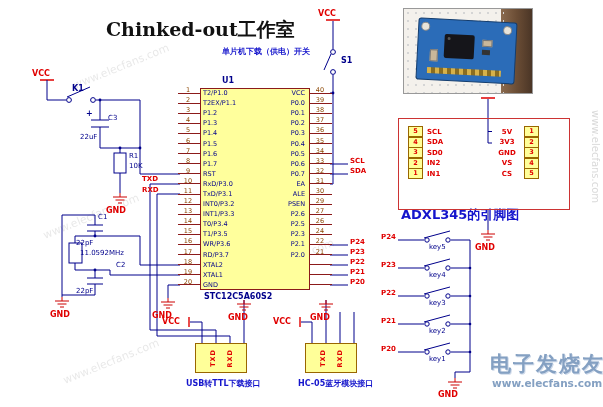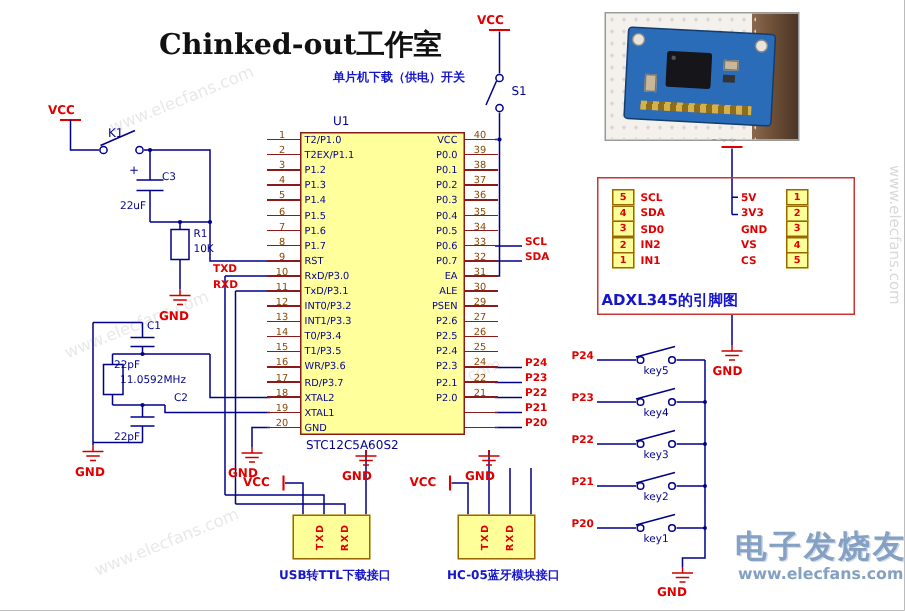--- a/index.html
+++ b/index.html
@@ -3,39 +3,39 @@
 <meta charset="utf-8">
 <style>
   html,body{margin:0;padding:0;background:#888;}
   .canvas{position:relative;width:603px;height:407px;background:#ffffff;overflow:hidden;
           font-family:"DejaVu Sans",sans-serif;margin:0 auto;}
   .abs{position:absolute;white-space:nowrap;}
   .title{font-family:"DejaVu Serif",serif;font-size:19px;font-weight:600;color:#111;}
   .red{color:#e00000;font-weight:bold;font-size:8px;}
   .net{color:#e00000;font-weight:bold;font-size:7px;}
   .navy{color:#00008B;font-size:7px;}
-  .navyb{color:#00008B;font-size:8px;font-weight:normal;}
+  .navyb{color:#00008B;font-size:8px;font-weight:bold;}
   .bluecap{color:#1515cc;font-weight:bold;font-size:8px;}
   .icbody{position:absolute;left:200px;top:88px;width:110px;height:202px;background:#FFFF9C;border:1px solid #8B1A1A;box-sizing:border-box;}
   .stubs{position:absolute;top:88px;width:22px;height:202px;
      background:repeating-linear-gradient(to bottom,transparent 0px,transparent 4.55px,#8B1A1A 4.55px,#8B1A1A 5.55px,transparent 5.55px,transparent 10.1px);}
   .pins{position:absolute;top:88px;width:130px;}
   .pin-row{display:flex;align-items:center;height:10.1px;}
   .pnum{flex:0 0 20px;width:20px;text-align:center;font-size:6.5px;color:#8a4500;transform:translateY(-3px);}
   .pname{font-size:6.5px;color:#00008B;padding-left:5px;white-space:nowrap;}
   .pname-r{flex:1;text-align:right;padding-right:5px;padding-left:0;}
   .conn{position:absolute;width:52px;height:30px;background:#FFFF99;border:1px solid #996600;box-sizing:border-box;}
   .vl{display:flex;justify-content:center;gap:9px;height:100%;align-items:center;}
   .vtext{writing-mode:vertical-rl;transform:rotate(180deg);font-size:6.5px;color:#e00000;font-weight:bold;letter-spacing:1px;}
   .adxlbox{position:absolute;left:398px;top:118px;width:172px;height:92px;border:1px solid #cc3333;box-sizing:border-box;}
   .hdr{position:absolute;display:flex;flex-direction:column;gap:1.5px;}
   .hrow{display:flex;align-items:center;gap:4px;height:9px;}
   .hcell{width:13px;height:9px;background:#FFFF99;border:1px solid #996600;color:#e00000;font-size:6.5px;font-weight:bold;text-align:center;line-height:9px;box-sizing:content-box;}
   .hlabel{font-size:7px;color:#e00000;font-weight:bold;}
-  .hl-r{width:26px;text-align:left;}
+  .hl-r{width:26px;text-align:center;}
   .keys{position:absolute;left:381px;top:0;width:120px;height:400px;}
   .key-row{position:absolute;left:0;width:120px;height:30px;}
   .key-row:nth-child(1){top:233px}.key-row:nth-child(2){top:261px}.key-row:nth-child(3){top:289px}
   .key-row:nth-child(4){top:317px}.key-row:nth-child(5){top:345px}
   .knet{position:absolute;left:0;top:0;font-size:7px;color:#e00000;font-weight:bold;}
   .kname{position:absolute;left:48px;top:10px;font-size:7px;color:#00008B;}
   .photo{position:absolute;left:403px;top:8px;width:130px;height:86px;border:1px solid #999;box-sizing:border-box;
      background:linear-gradient(90deg,#f4f1ec 0%,#f4f1ec 76%,#8a6a4e 76%,#6b4d35 88%,#4a3526 100%);overflow:hidden;}
   .bboard{position:absolute;left:0;top:0;width:100px;height:86px;
      background-image:radial-gradient(#d5d5d5 1px,transparent 1.2px);background-size:8px 8px;}
@@ -170,21 +170,21 @@
   <div class="abs net" style="left:350px;top:167px">SDA</div>
   <div class="abs net" style="left:350px;top:238px">P24</div>
   <div class="abs net" style="left:350px;top:248px">P23</div>
   <div class="abs net" style="left:350px;top:258px">P22</div>
   <div class="abs net" style="left:350px;top:268px">P21</div>
   <div class="abs net" style="left:350px;top:278px">P20</div>
 
   <div class="abs bluecap" style="left:222px;top:46px">单片机下载（供电）开关</div>
   <div class="abs bluecap" style="left:186px;top:378px">USB转TTL下载接口</div>
   <div class="abs bluecap" style="left:298px;top:378px">HC-05蓝牙模块接口</div>
-  <div class="abs bluecap" style="left:401px;top:193px;font-size:10px">ADXL345的引脚图</div>
+  <div class="abs bluecap" style="left:401px;top:206px;font-size:13px">ADXL345的引脚图</div>
 
   <div class="abs navyb" style="left:222px;top:76px">U1</div>
   <div class="icbody"></div>
   <div class="stubs" style="left:178px"></div>
   <div class="stubs" style="left:310px"></div>
   <div class="pins" style="left:178px">
       <div class="pin-row">
       <span class="pnum">1</span>
       <span class="pname">T2/P1.0</span>
     </div>
@@ -314,24 +314,20 @@
       <span class="pname pname-r">PSEN</span>
       <span class="pnum">29</span>
     </div>
       <div class="pin-row">
       <span class="pname pname-r">P2.6</span>
       <span class="pnum">27</span>
     </div>
       <div class="pin-row">
       <span class="pname pname-r">P2.5</span>
       <span class="pnum">26</span>
-    </div>
-      <div class="pin-row">
-      <span class="pname pname-r">P2.4</span>
-      <span class="pnum">25</span>
     </div>
       <div class="pin-row">
       <span class="pname pname-r">P2.3</span>
       <span class="pnum">24</span>
     </div>
       <div class="pin-row">
       <span class="pname pname-r">P2.1</span>
       <span class="pnum">22</span>
     </div>
       <div class="pin-row">

